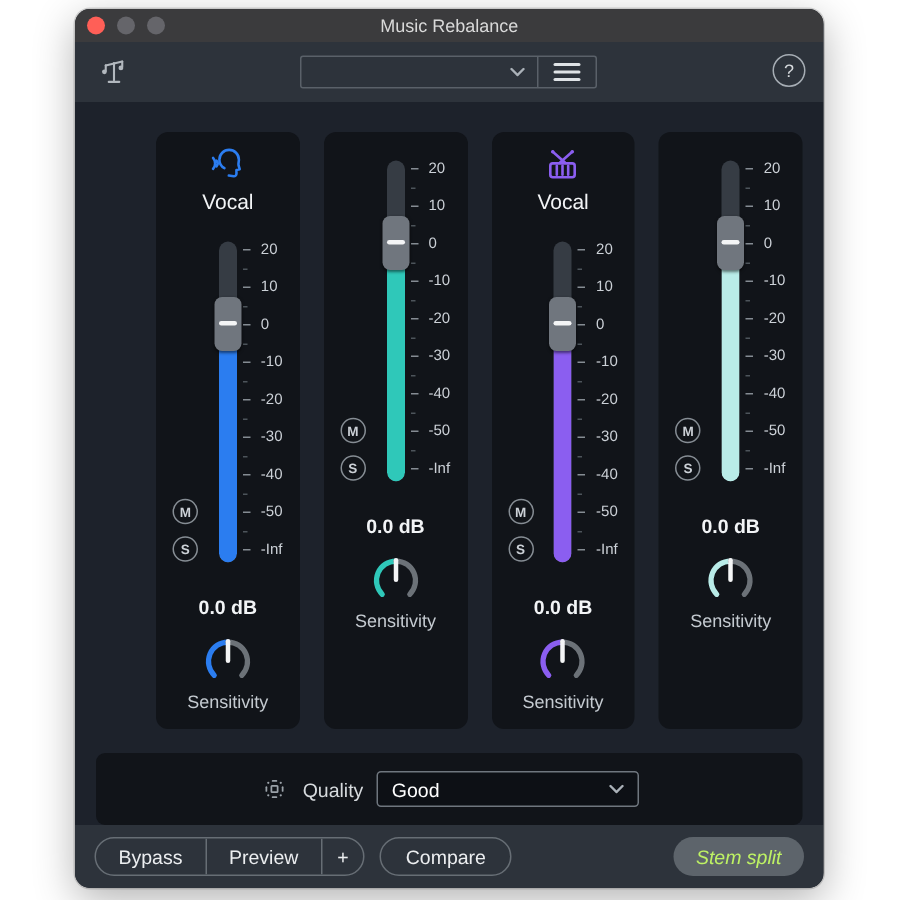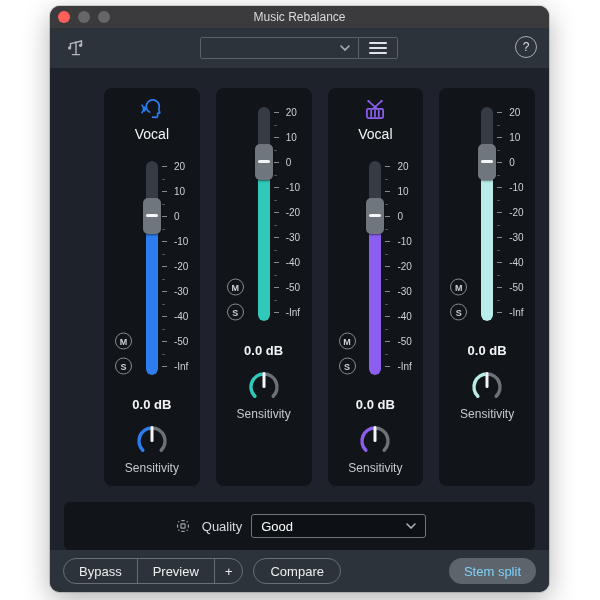--- a/index.html
+++ b/index.html
@@ -63,21 +63,21 @@
   .footer{height:42px;background:#2d333b;display:flex;align-items:center;padding:0 13px;box-sizing:border-box;}
   .btn-group{display:flex;border:1px solid #676e75;border-radius:14px;overflow:hidden;height:26px;box-sizing:border-box;}
   .btn{background:transparent;border:none;color:#eceef0;font-size:13px;padding:0 15px;height:100%;
     font-family:inherit;cursor:pointer;display:flex;align-items:center;}
   .btn + .btn{border-left:1px solid #676e75;}
   .btn.plus{padding:0 10px;}
   .pill{border:1px solid #676e75;border-radius:14px;height:26px;box-sizing:border-box;background:transparent;
     color:#eceef0;font-size:13px;padding:0 16px;margin-left:10px;font-family:inherit;cursor:pointer;}
   .spacer{flex:1;}
   .btn-group.filled{background:#5d646b;border:none;}
-  .btn-group.filled .btn{color:#7dd3fc;}
+  .btn-group.filled .btn{color:#bef264;font-style:italic;}
   .btn-group.filled .btn + .btn{border-left:1px solid #464d54;}
 </style>
 </head>
 <body>
 
 <div class="window">
 
   <div class="titlebar">
     <div class="lights">
       <span class="light red"></span>

